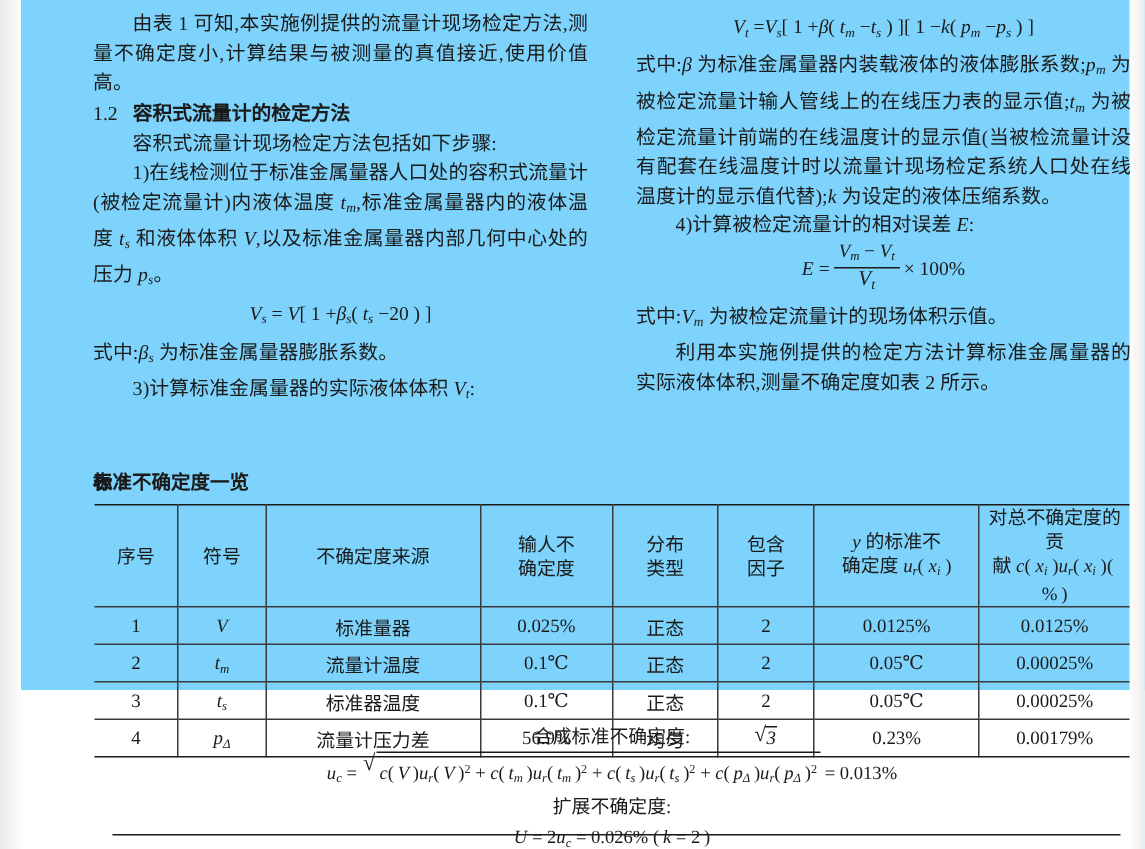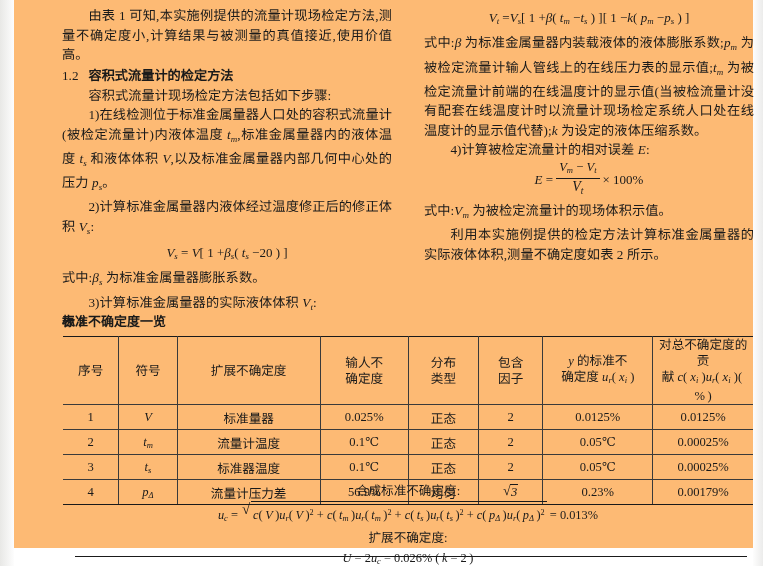--- a/index.html
+++ b/index.html
@@ -12,22 +12,22 @@
     height: 566px;
     overflow: hidden;
     font-family: "Liberation Serif", "DejaVu Serif", serif;
     color: #1a1a1a;
     position: relative;
   }
   .page {
     position: absolute;
     left: 0; top: 0;
     width: 763px;
-    height: 548px;
-    background: #fdba74;
+    height: 460px;
+    background: #7dd3fc;
   }
   
   .scan-edge-left {
     position: absolute; left: 0; top: 0; width: 14px; height: 566px;
     background: linear-gradient(to right, #e8e8e6, #fdfdfd);
   }
   .scan-edge-right {
     position: absolute; right: 0; top: 0; width: 10px; height: 566px;
     background: linear-gradient(to left, #ececeb, #fdfdfd);
   }
@@ -236,21 +236,20 @@
 
       <div class="col col-left">
         <p class="p indent">由表 1 可知,本实施例提供的流量计现场检定方法,测量不确定度小,计算结果与被测量的真值接近,使用价值高。</p>
 
         <p class="heading"><span class="num">1.2</span><span>容积式流量计的检定方法</span></p>
 
         <p class="p indent">容积式流量计现场检定方法包括如下步骤:</p>
 
         <p class="p indent">1)在线检测位于标准金属量器人口处的容积式流量计(被检定流量计)内液体温度&nbsp;<i class="v">t<sub>m</sub></i>,标准金属量器内的液体温度&nbsp;<i class="v">t<sub>s</sub></i>&nbsp;和液体体积&nbsp;<i class="v">V</i>,以及标准金属量器内部几何中心处的压力&nbsp;<i class="v">p<sub>s</sub></i>。</p>
 
-        <p class="p indent">2)计算标准金属量器内液体经过温度修正后的修正体积&nbsp;<i class="v">V<sub>s</sub></i>:</p>
 
         <div class="formula">
           <i class="v">V<sub>s</sub></i> = <i class="v">V</i>[ 1 +<i class="v">β<sub>s</sub></i>( <i class="v">t<sub>s</sub></i> −20 ) ]
         </div>
 
         <p class="p">式中:<i class="v">β<sub>s</sub></i>&nbsp;为标准金属量器膨胀系数。</p>
 
         <p class="p indent">3)计算标准金属量器的实际液体体积&nbsp;<i class="v">V<sub>t</sub></i>:</p>
       </div>
 
@@ -276,21 +275,21 @@
     <div class="table-caption-row">
       <span class="tbl-num">表 2</span>
       <span class="tbl-title">标准不确定度一览</span>
     </div>
 
     <table class="unc">
       <thead>
         <tr class="head">
           <th class="c0"><span>序号</span></th>
           <th class="c1"><span>符号</span></th>
-          <th class="c2"><span>扩展不确定度</span></th>
+          <th class="c2"><span>不确定度来源</span></th>
           <th class="c3"><span>输人不</span><br><span>确定度</span></th>
           <th class="c4"><span>分布</span><br><span>类型</span></th>
           <th class="c5"><span>包含</span><br><span>因子</span></th>
           <th class="c6"><i class="v">y</i>&nbsp;的标准不<br>确定度&nbsp;<i class="v">u<sub>r</sub></i>(&nbsp;<i class="v">x<sub>i</sub></i>&nbsp;)</th>
           <th class="c7">对总不确定度的贡<br>献&nbsp;<i class="v">c</i>(&nbsp;<i class="v">x<sub>i</sub></i>&nbsp;)<i class="v">u<sub>r</sub></i>(&nbsp;<i class="v">x<sub>i</sub></i>&nbsp;)( % )</th>
         </tr>
       </thead>
       <tbody>
         <tr class="body">
           <td class="c0">1</td>

